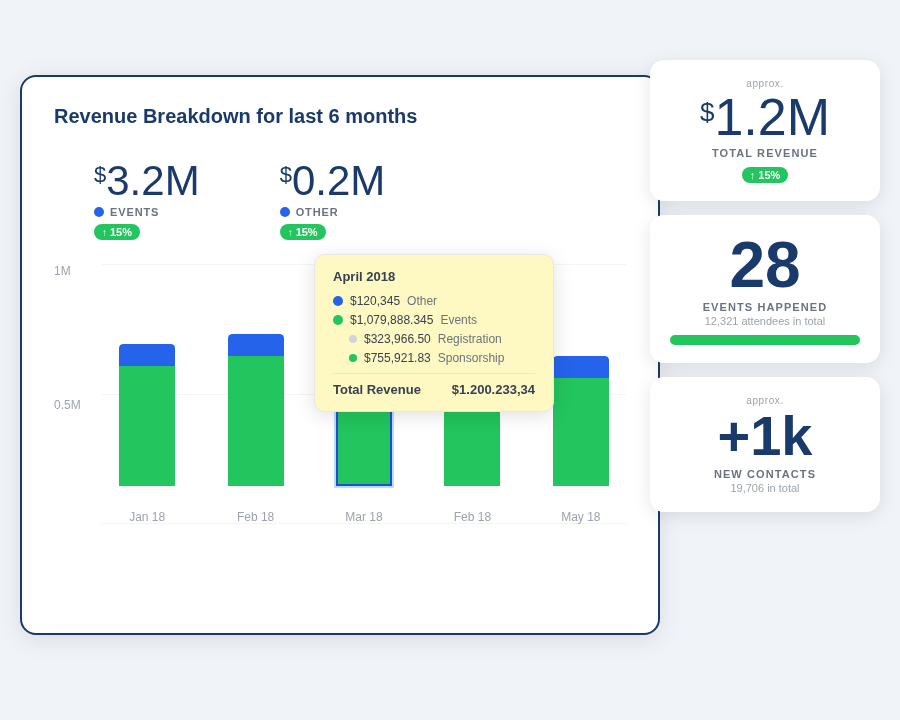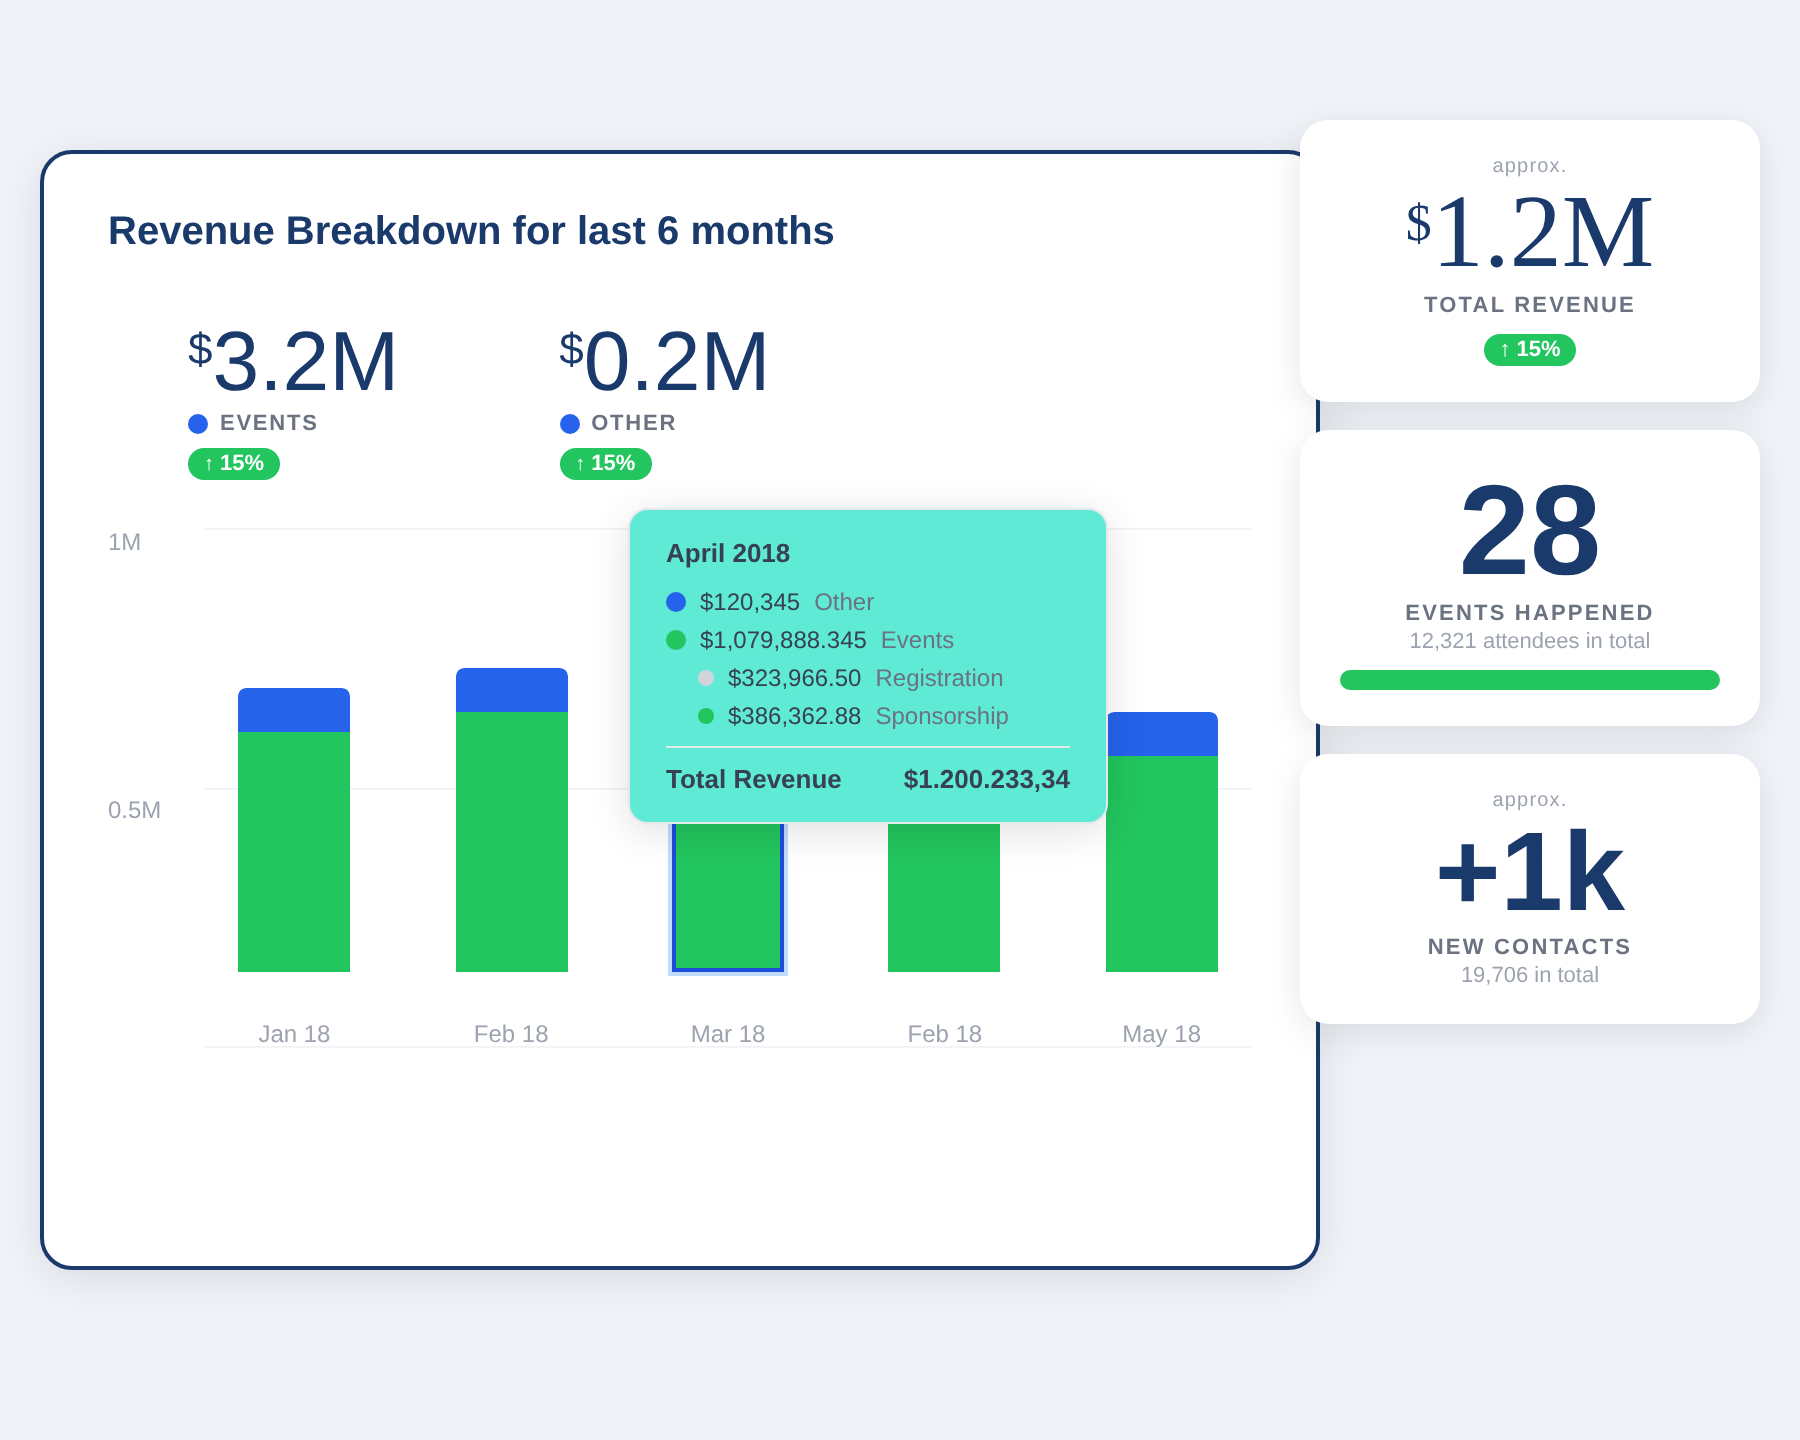--- a/index.html
+++ b/index.html
@@ -165,21 +165,21 @@
       color: #9ca3af;
       margin-top: 24px;
       text-align: center;
     }
 
     
     .tooltip {
       position: absolute;
       left: 230px;
       top: 10px;
-      background: #5eead4;
+      background: #fef9c3;
       border: 1px solid #e5e7eb;
       border-radius: 10px;
       padding: 14px 18px;
       box-shadow: 0 4px 20px rgba(0,0,0,0.12);
       min-width: 240px;
       z-index: 10;
     }
 
     .tooltip-title {
       font-size: 13px;
@@ -237,21 +237,20 @@
       color: #9ca3af;
       letter-spacing: 0.06em;
       margin-bottom: 2px;
     }
 
     .side-card-value {
       font-size: 52px;
       font-weight: 300;
       color: #1a3a6b;
       line-height: 1;
-      font-family: Liberation Serif, serif;
     }
     .side-card-value .dollar-sm {
       font-size: 26px;
       vertical-align: top;
       margin-top: 8px;
       display: inline-block;
     }
 
     .side-card-label {
       font-size: 11px;
@@ -418,21 +417,21 @@
           <span>$1,079,888.345</span>
           <span class="label">Events</span>
         </div>
         <div class="tooltip-row" style="padding-left:16px;">
           <span class="dot" style="background:#d1d5db; width:8px; height:8px;"></span>
           <span>$323,966.50</span>
           <span class="label">Registration</span>
         </div>
         <div class="tooltip-row" style="padding-left:16px;">
           <span class="dot dot-green" style="width:8px; height:8px;"></span>
-          <span>$386,362.88</span>
+          <span>$755,921.83</span>
           <span class="label">Sponsorship</span>
         </div>
         <hr class="tooltip-divider">
         <div class="tooltip-total-row">
           <span>Total Revenue</span>
           <span>$1.200.233,34</span>
         </div>
       </div>
     </div>
   </div>

